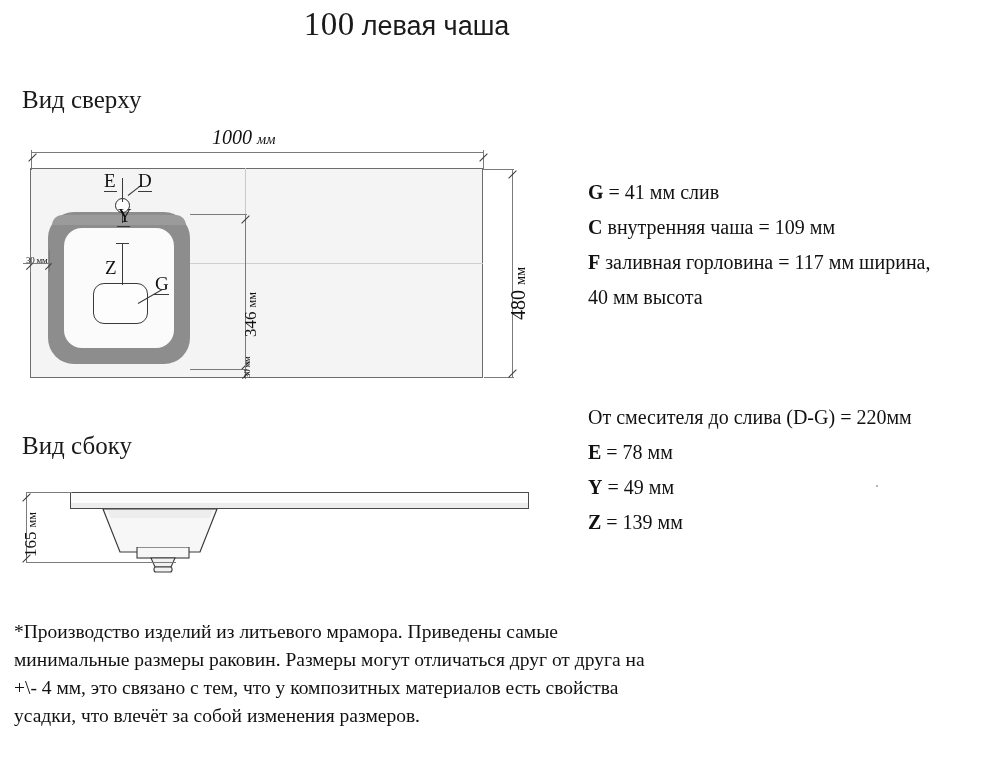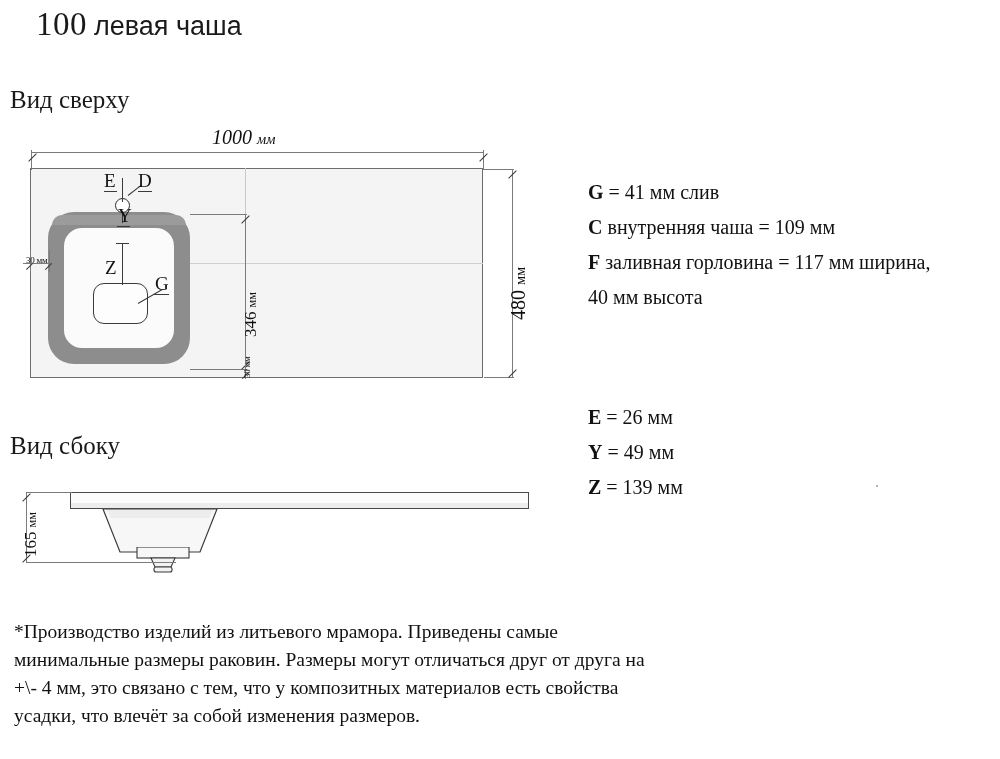--- a/index.html
+++ b/index.html
@@ -14,39 +14,40 @@
     overflow: hidden;
     font-family: "Liberation Serif", serif;
     color: #1a1a1a;
   }
   .abs { position: absolute; }
 
   
   #title {
     left: 0; top: 6px;
     width: 813px;
-    white-space: nowrap;
-    padding-left: 36px;
+    text-align: center;
+    white-space: nowrap;
   }
   #title .num {
     font-family: "Liberation Serif", serif;
     font-size: 33px;
     letter-spacing: 0.5px;
   }
   #title .rest {
     font-family: "Liberation Sans", sans-serif;
     font-size: 27px;
     margin-left: 7px;
   }
 
   
   .view-heading {
     font-family: "Liberation Serif", serif;
     font-size: 25px;
     white-space: nowrap;
+    margin-left: 12px;
   }
   #heading-top { left: 10px; top: 86px; }
   #heading-side { left: 10px; top: 432px; }
 
   
   #countertop {
     left: 30px; top: 168px;
     width: 453px; height: 210px;
     background: #f4f4f4;
     border: 1px solid #6d6d6d;
@@ -282,20 +283,21 @@
 </div>
 
 <div class="abs" id="specs-a">
   <div class="spec-line"><b>G</b><span> = 41 мм слив</span></div>
   <div class="spec-line"><b>C</b><span> внутренняя чаша = 109 мм</span></div>
   <div class="spec-line"><b>F</b><span> заливная горловина = 117 мм ширина,</span></div>
   <div class="spec-line"><b></b><span>40 мм высота</span></div>
 </div>
 
 <div class="abs" id="specs-b">
-  <div class="spec-line"><b>E</b><span> = 26 мм</span></div>
+  <div class="spec-line"><b></b><span>От смесителя до слива (D-G) = 220мм</span></div>
+  <div class="spec-line"><b>E</b><span> = 78 мм</span></div>
   <div class="spec-line"><b>Y</b><span> = 49 мм</span></div>
   <div class="spec-line"><b>Z</b><span> = 139 мм</span></div>
 </div>
 
 <div class="abs" id="footnote">*Производство изделий из литьевого мрамора. Приведены самые минимальные размеры раковин. Размеры могут отличаться друг от друга на +\- 4 мм, это связано с тем, что у композитных материалов есть свойства усадки, что влечёт за собой изменения размеров.</div>
 
 <div class="abs" id="speck"></div>
 
 </body></html>

